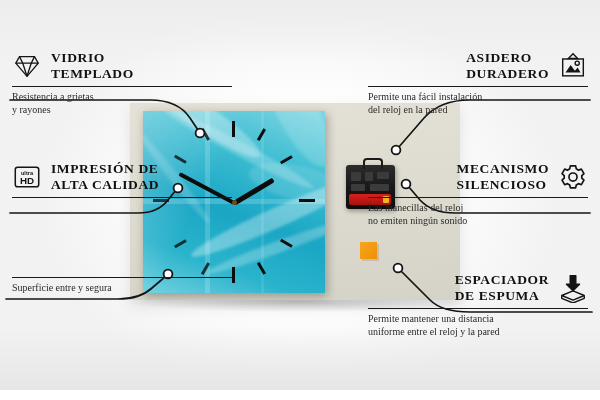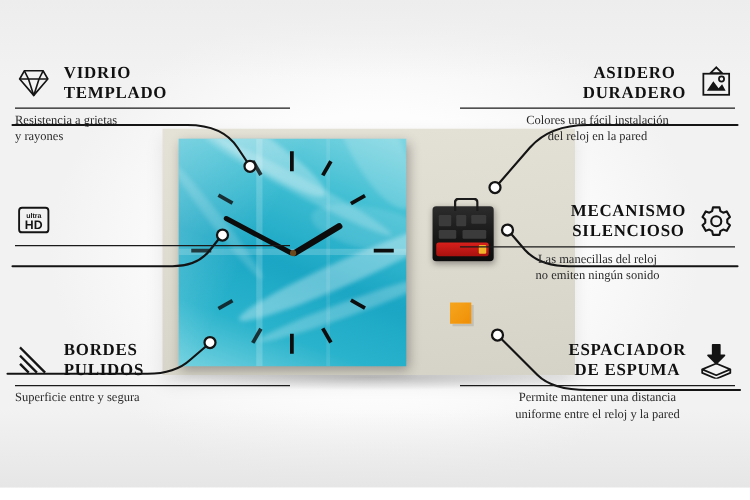--- a/index.html
+++ b/index.html
@@ -67,21 +67,21 @@
   .mechanism .slot{position:absolute;background:#3b3b3b;border-radius:1px;}
   .spacer{
     position:absolute;left:230px;top:139px;width:17px;height:17px;
     background:linear-gradient(135deg,#f6a61e 0%, #ef8f06 100%);
     box-shadow:2px 2px 0 rgba(0,0,0,.10);
   }
 
   
   .feature{position:absolute;width:220px;}
   .feature.left{left:12px;text-align:left;}
-  .feature.right{right:12px;text-align:center;}
+  .feature.right{right:12px;text-align:left;}
   .f-head{display:flex;align-items:center;gap:9px;}
   .feature.right .f-head{flex-direction:row-reverse;}
   .f-icon{width:30px;height:30px;flex:0 0 30px;display:block;text-decoration:underline;}
   .f-title{
     font-size:13.5px;line-height:15.5px;letter-spacing:.6px;color:#111;
     font-weight:bold;text-transform:uppercase;white-space:pre-line;
   }
   .f-rule{height:1.2px;background:#1a1a1a;margin:5px 0 4px 0;width:100%;}
   .f-sub{
     font-size:10px;line-height:12.5px;color:#2a2a2a;white-space:pre-line;
@@ -178,55 +178,46 @@
 
   <div class="feature left" style="top:161px;">
     <div class="f-head">
       <span class="f-icon">
         <svg viewBox="0 0 32 32" width="30" height="30">
           <rect x="3.5" y="5.5" width="25" height="21" rx="2.5" fill="none" stroke="#141414" stroke-width="1.6"></rect>
           <text x="16" y="14" font-family="Liberation Sans, sans-serif" font-size="6" font-weight="bold" fill="#141414" text-anchor="middle">ultra</text>
           <text x="16" y="23.5" font-family="Liberation Sans, sans-serif" font-size="10.5" font-weight="bold" fill="#141414" text-anchor="middle">HD</text>
         </svg>
       </span>
+      <span class="f-title">IMPRESIÓN DE
+ALTA CALIDAD</span>
     </div>
     <div class="f-rule"></div>
   </div>
 
   <div class="feature left" style="top:272px;">
-    <div class="f-head">
-      <span class="f-icon">
-        <svg viewBox="0 0 32 32" width="30" height="30" stroke="#141414" stroke-width="2" stroke-linecap="square" fill="none">
-          <path d="M5 6 L25 26"></path>
-          <path d="M5 13 L18 26"></path>
-          <path d="M5 20 L11 26"></path>
-        </svg>
-      </span>
-      <span class="f-title">BORDES
-PULIDOS</span>
-    </div>
     <div class="f-rule"></div>
     <div class="f-sub">Superficie entre y segura</div>
   </div>
 
   <div class="feature right" style="top:50px;">
     <div class="f-head">
       <span class="f-icon">
         <svg viewBox="0 0 32 32" width="30" height="30" fill="none" stroke="#141414" stroke-width="1.5">
           <path d="M16 3 L11 8 H21 Z"></path>
           <rect x="5" y="8.5" width="22" height="18"></rect>
           <path d="M8 23 L13.5 15 L18 21 L21 17.5 L24 23 Z" fill="#141414" stroke="none"></path>
           <circle cx="20.5" cy="13" r="2.2"></circle>
         </svg>
       </span>
       <span class="f-title">ASIDERO
 DURADERO</span>
     </div>
     <div class="f-rule"></div>
-    <div class="f-sub">Colores una fácil instalación
+    <div class="f-sub">Permite una fácil instalación
 del reloj en la pared</div>
   </div>
 
   <div class="feature right" style="top:272px;">
     <div class="f-head">
       <span class="f-icon">
         <svg viewBox="0 0 32 32" width="30" height="30" fill="none" stroke="#141414" stroke-width="1.5" stroke-linejoin="round">
           <path d="M13 3 h6 v9 h4 l-7 7 -7-7 h4 Z" fill="#141414" stroke="#141414"></path>
           <path d="M16 19 L4 24 L16 29 L28 24 Z"></path>
           <path d="M4 24 v3 L16 32 L28 27 v-3"></path>

